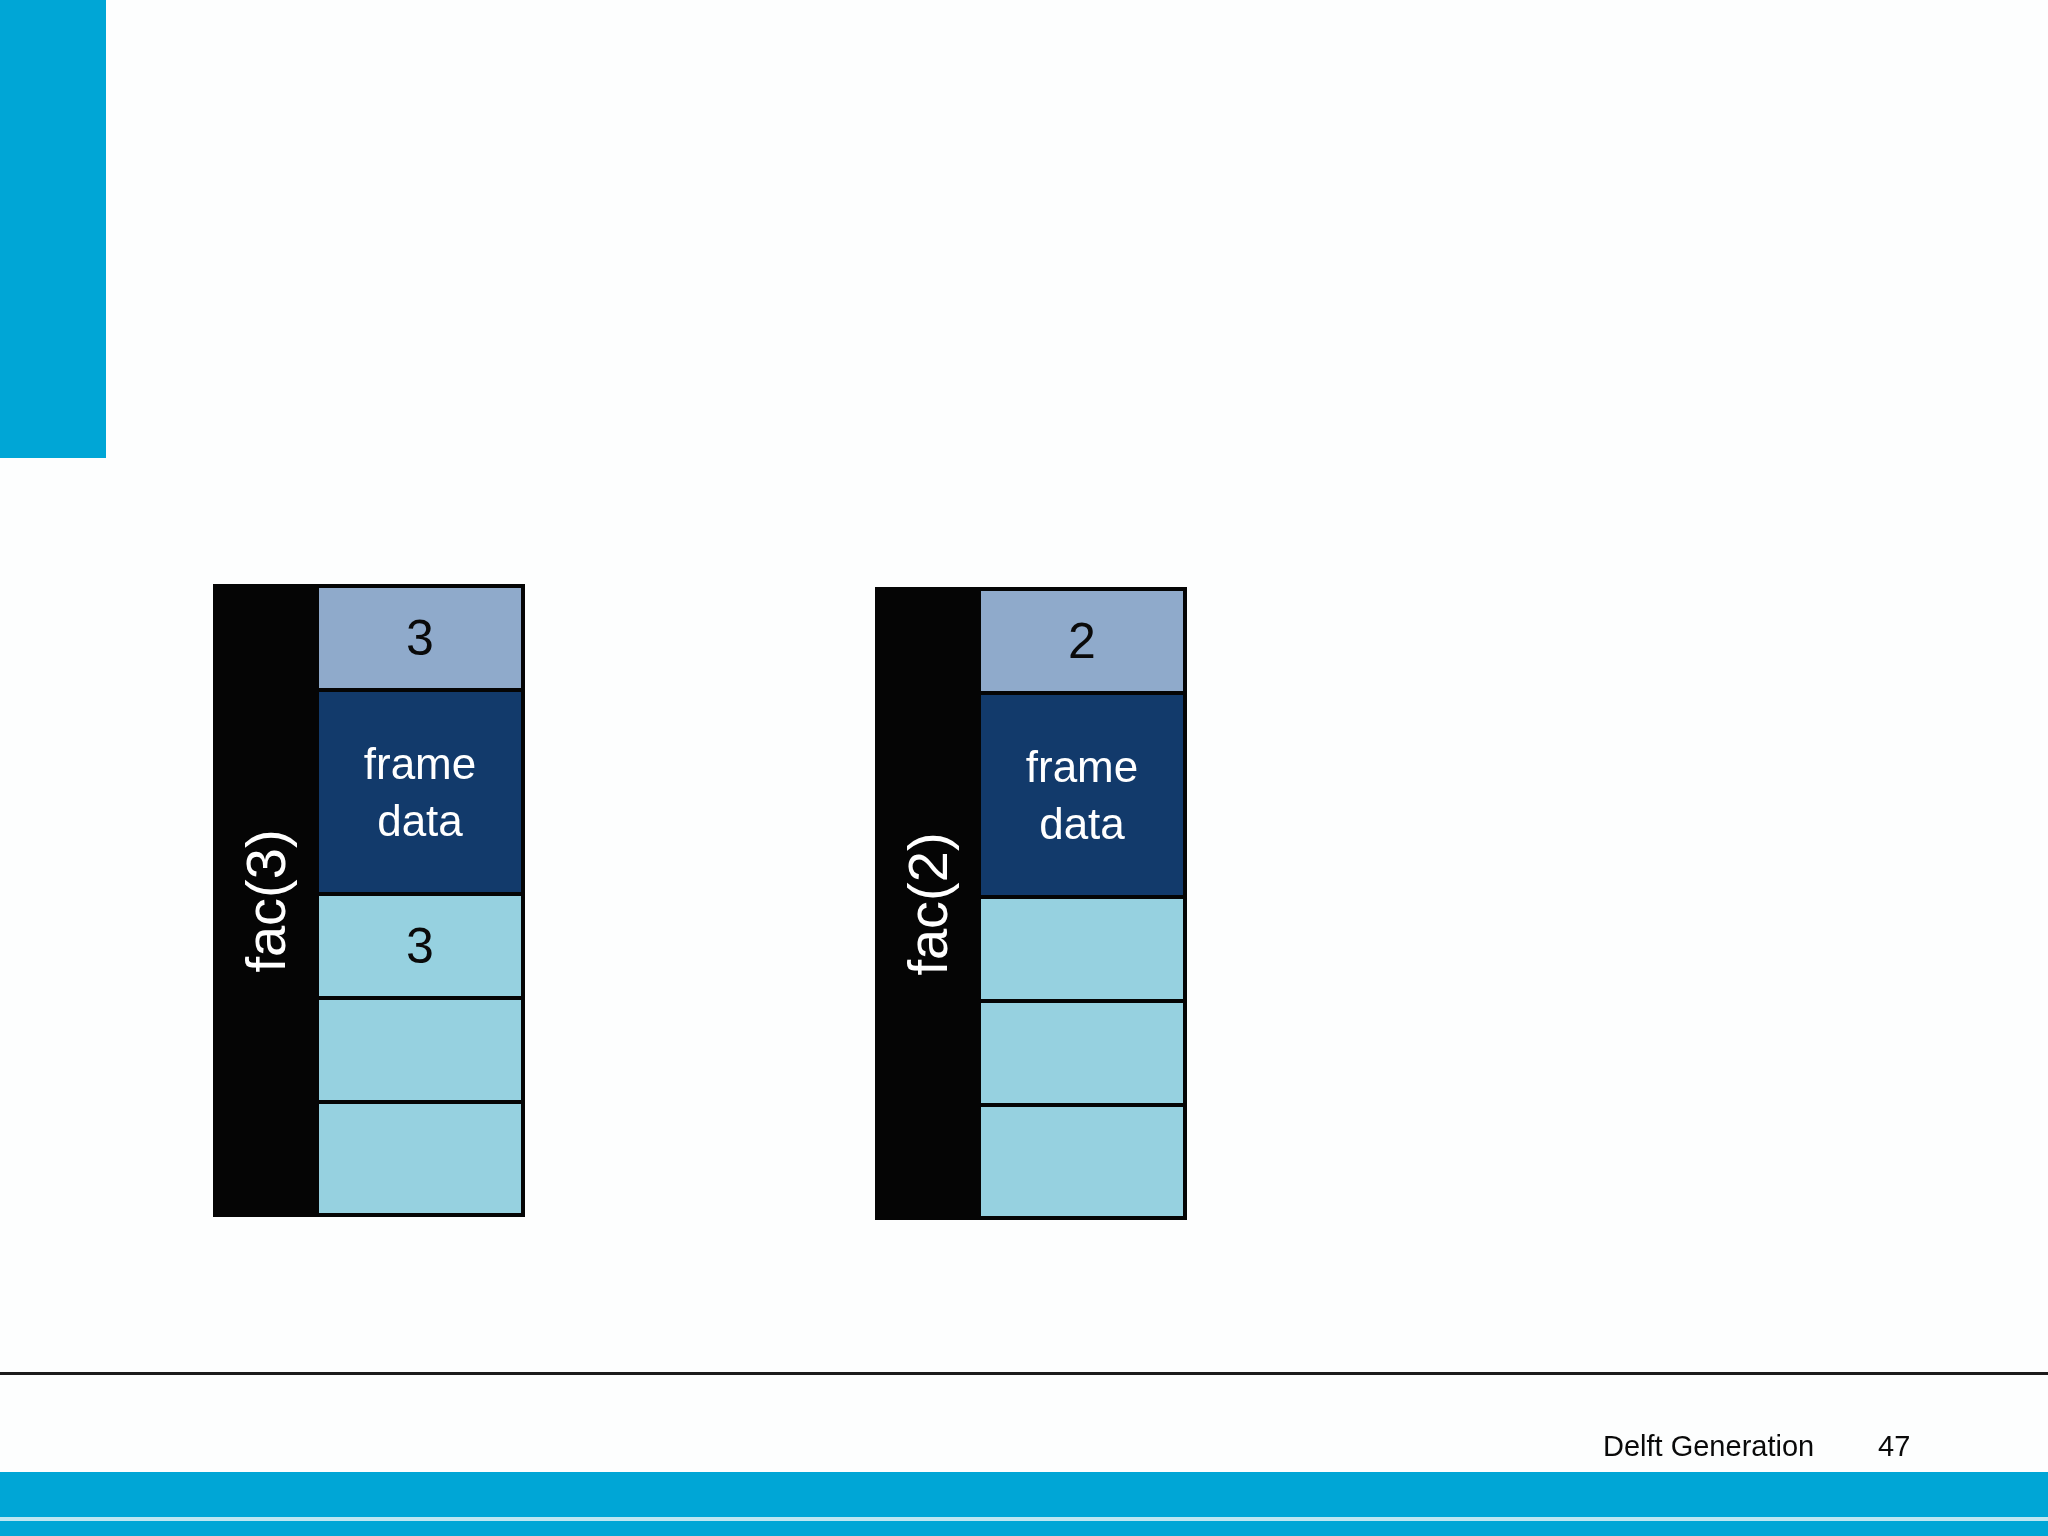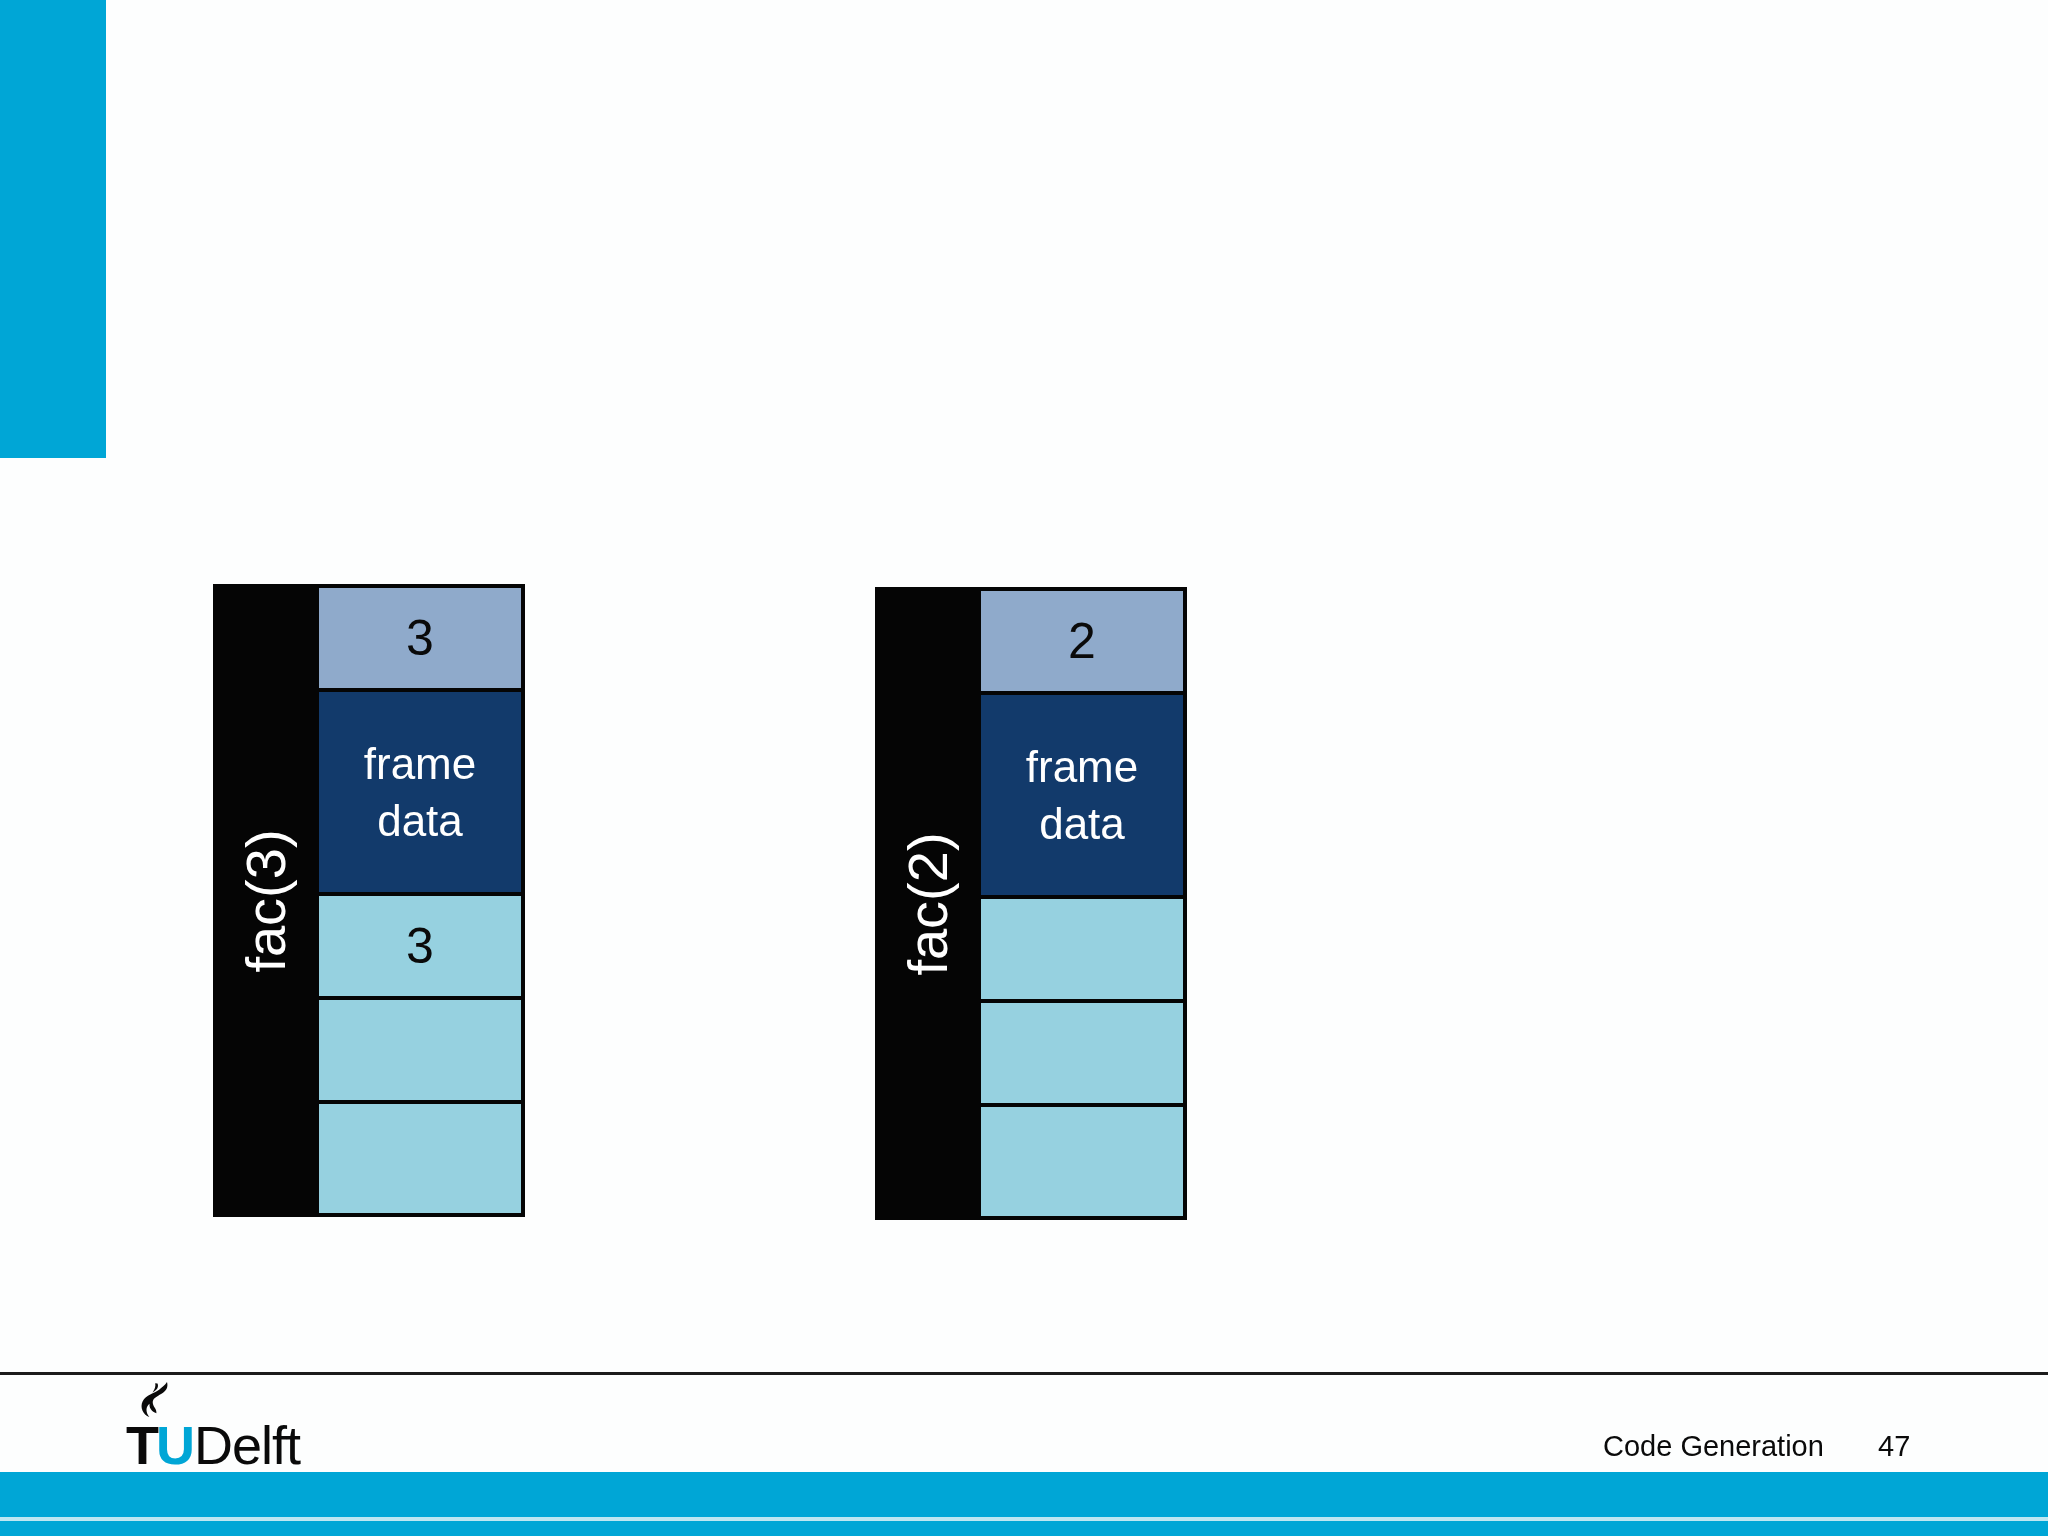--- a/index.html
+++ b/index.html
@@ -85,40 +85,21 @@
       <div class="cell cell-arg">2</div>
       <div class="cell cell-frame">frame data</div>
       <div class="cell cell-slot cell-slot-1"></div>
       <div class="cell cell-slot cell-slot-2"></div>
       <div class="cell cell-slot cell-slot-3"></div>
     </div>
   </div>
 
   <div class="footer-rule"></div>
 
-  <div class="logo">
-    <svg class="flame" viewBox="0 0 44 40" xmlns="http://www.w3.org/2000/svg">
-      <path fill="#0a0a0a" d="M31 0
-        C32.5 5.5 30 9 25.5 11.8
-        C20.5 14.9 15.8 16.6 16.9 21.8
-        C17.7 25.4 20.8 27.2 20.4 31.2
-        C15.8 29.8 13.1 26.2 13.5 21.8
-        C9.6 25 9.5 30.4 13.4 35
-        C6.8 32.5 3.7 25.4 6.7 19.2
-        C9.9 12.6 18.3 11.6 23.1 7.7
-        C26.4 5 28.9 3.4 31 0 Z"></path>
-      <path fill="#0a0a0a" d="M21.5 1.5
-        C23 5 21 8 16.5 10.5
-        C19 6.8 19.8 4.4 19.2 1.2 Z"></path>
-    </svg>
-    <div class="logo-text">
-      <span class="logo-t">T</span><span class="logo-u">U</span><span class="logo-rest">Delft</span>
-    </div>
-  </div>
 
-  <div class="footer-course">Code Generation</div>
+  <div class="footer-course">Delft Generation</div>
   <div class="footer-page">47</div>
 
   <div class="footer-band">
     <div class="footer-band-line"></div>
   </div>
 
 </div>
 
 </body></html>

